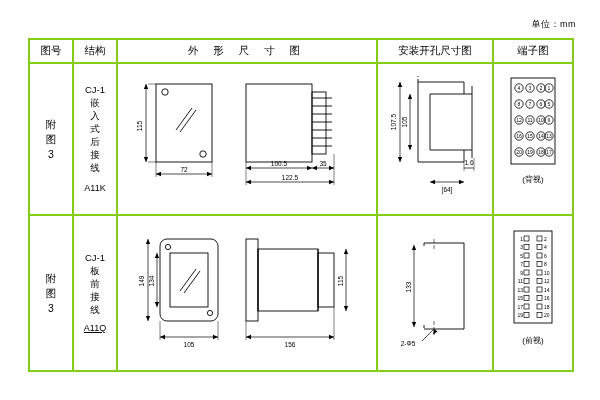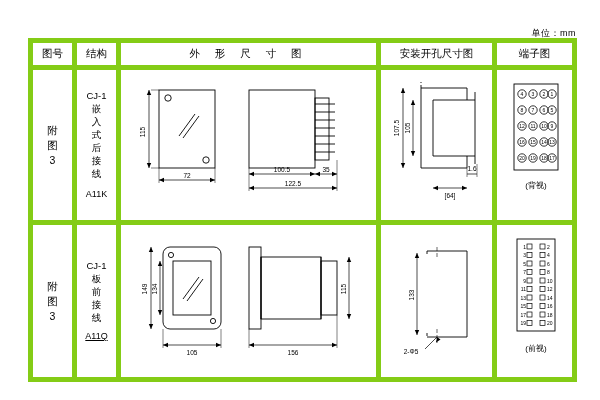--- a/index.html
+++ b/index.html
@@ -2,26 +2,26 @@
 <html><head>
 <meta charset="utf-8">
 <style>
   html,body{margin:0;padding:0;}
   body{
     width:600px;height:400px;background:#ffffff;
     font-family:"Liberation Sans","DejaVu Sans",sans-serif;
     color:#000;position:relative;overflow:hidden;
   }
   .page{position:absolute;left:0;top:0;width:600px;height:400px;}
-  .unit{position:absolute;right:24px;top:27px;font-size:9px;letter-spacing:.5px;}
+  .unit{position:absolute;right:24px;top:18px;font-size:9px;letter-spacing:.5px;}
   table.main{
     position:absolute;left:28px;top:38px;width:544px;height:330px;
     border-collapse:collapse;table-layout:fixed;
   }
-  table.main td{border:5px solid #84cc16;padding:0;vertical-align:middle;text-align:center;}
+  table.main td{border:2px solid #84cc16;padding:0;vertical-align:middle;text-align:center;}
   .hdr td{height:22px;font-size:10.5px;}
   .hdr .wide{letter-spacing:6px;}
   .c1{width:44px;}
   .c2{width:44px;}
   .c3{width:260px;}
   .c4{width:116px;}
   .c5{width:80px;}
   .rowbody td{height:auto;}
   .idcell{font-size:10.5px;line-height:15px;}
   .structcell{font-size:9.5px;line-height:13px;padding:6px 0;}

